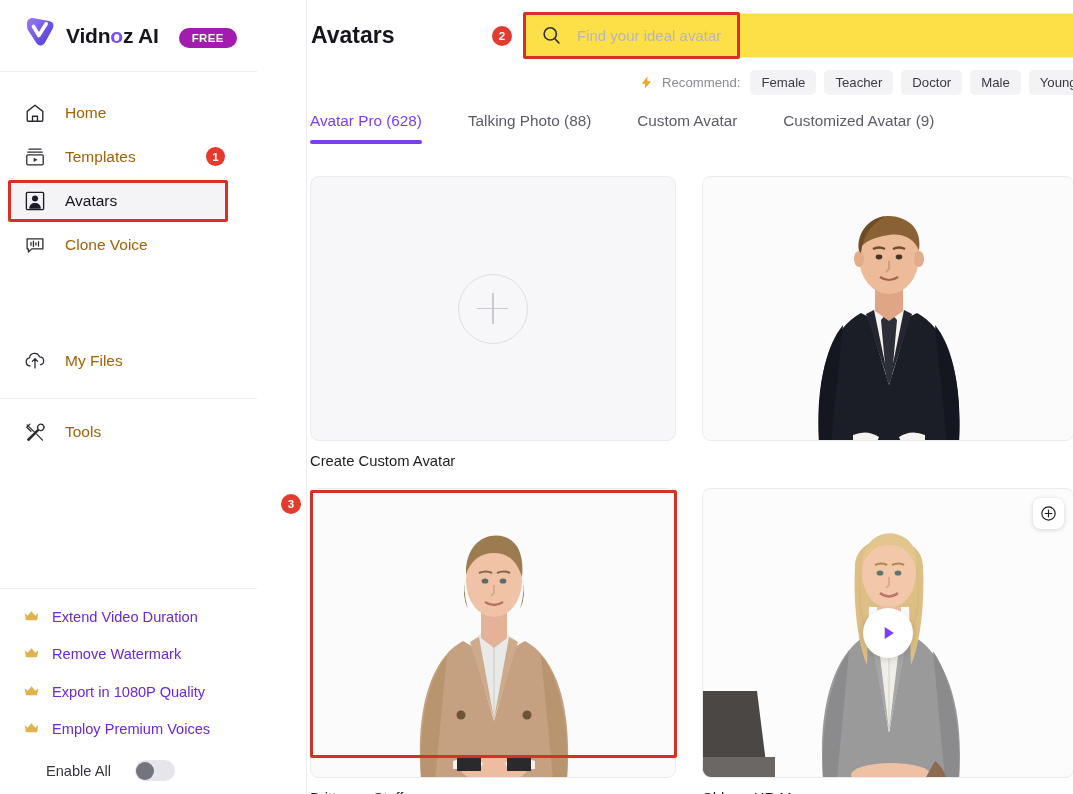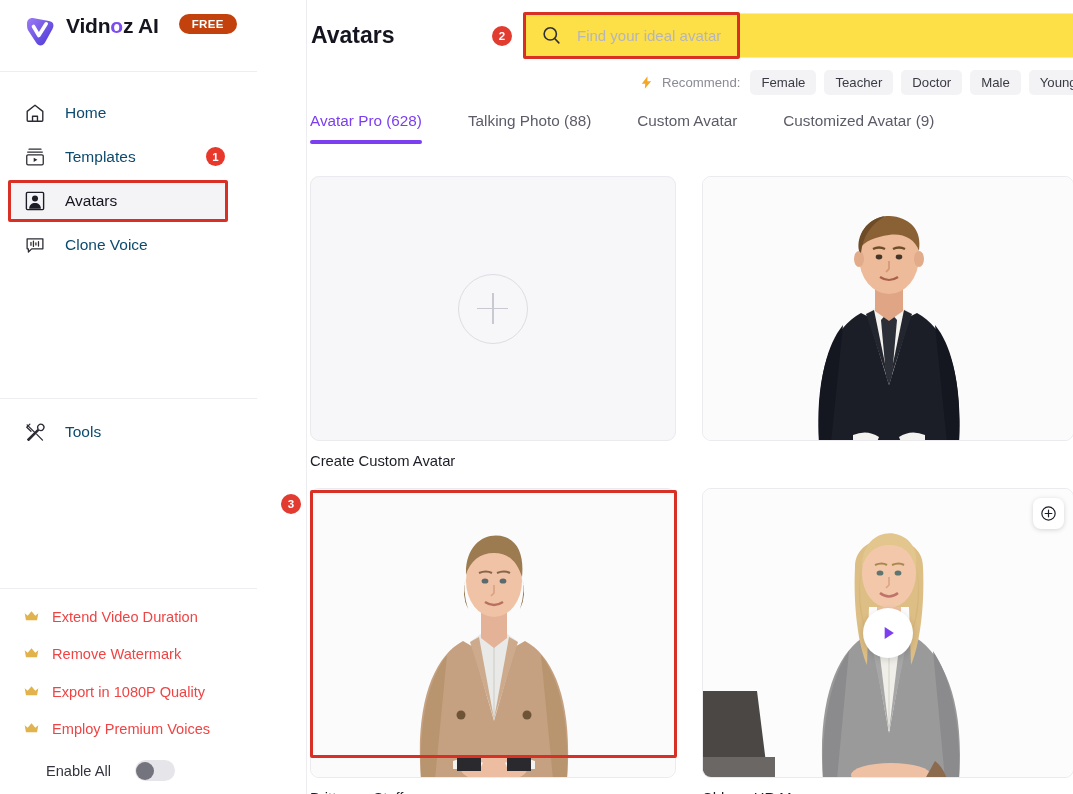--- a/index.html
+++ b/index.html
@@ -15,62 +15,62 @@
   
   #sidebar {
     position: absolute; left: 0; top: 0;
     width: 307px; height: 794px;
     background: #ffffff;
     border-right: 1px solid #ececf1;
     box-sizing: border-box;
   }
   .brand {
     position: absolute; left: 22px; top: 14px;
-    display: flex; align-items: flex-start; gap: 10px;
+    display: flex; align-items: flex-end; gap: 10px;
   }
   .brand-mark { width: 34px; height: 34px; flex: 0 0 34px; }
   .brand-text {
     font-size: 21px; font-weight: 700; color: #15151f;
     letter-spacing: -0.2px; white-space: nowrap;
   }
   .brand-text .o { color: #7b4df0; }
   .brand-badge {
     margin-left: 10px;
-    background: #c2410c; color: #ffffff;
+    background: #a21caf; color: #ffffff;
     font-size: 11.5px; font-weight: 700;
     padding: 4px 13px; border-radius: 11px;
     letter-spacing: .3px;
   }
   .side-divider {
     position: absolute; left: 0; width: 257px; height: 1px;
     background: #eeeef2;
   }
   .nav-item {
     position: absolute; left: 10px; width: 216px; height: 40px;
     display: flex; align-items: center; gap: 19px;
     padding-left: 14px; box-sizing: border-box;
     border-radius: 8px; cursor: pointer;
   }
   .nav-item.active { background: #f4f4f6; }
   .nav-ico { width: 22px; height: 22px; flex: 0 0 22px; display:block; }
-  .nav-label { font-size: 15.5px; color: #0c4a6e; white-space: nowrap; }
+  .nav-label { font-size: 15.5px; color: #a16207; white-space: nowrap; }
   .nav-item.active .nav-label { color: #15151f; font-weight: 500; }
   .nav-badge {
     position: absolute; width: 19px; height: 19px;
     border-radius: 50%; background: #e8372b; color:#fff;
     font-size: 11.5px; font-weight: 600;
     display:flex; align-items:center; justify-content:center;
   }
   
   .perk {
     position: absolute; left: 23px;
     display: flex; align-items: center; gap: 12px;
     white-space: nowrap;
   }
-  .perk-label { font-size: 14.6px; color: #ef4444; }
+  .perk-label { font-size: 14.6px; color: #6d28d9; }
   .crown { width: 17px; height: 17px; display:block; }
   .enable-row {
     position: absolute; left: 46px; top: 760px;
     display: flex; align-items: center; gap: 24px;
   }
   .enable-label { font-size: 14.6px; color: #34343e; }
   .switch {
     width: 40px; height: 21px; border-radius: 11px;
     background: #e6e6ea; position: relative; cursor: pointer;
   }
@@ -261,20 +261,29 @@
       <span class="nav-ico">
         <svg viewBox="0 0 24 24" width="22" height="22" fill="none" stroke="#2b2b34" stroke-width="1.4" stroke-linecap="round" stroke-linejoin="round">
           <path d="M3.4 5.2 h17.2 v11 H8.4 l-3.6 3.4 v-3.4 H3.4 Z"></path>
           <path d="M7.6 9.1 v3.3 M10.3 7.9 v5.6 M13 9.6 v2.3 M15.8 8.4 v4.7"></path>
         </svg>
       </span>
       <span class="nav-label">Clone Voice</span>
     </div>
 
 
+    <div class="nav-item" style="top:341px">
+      <span class="nav-ico">
+        <svg viewBox="0 0 24 24" width="22" height="22" fill="none" stroke="#2b2b34" stroke-width="1.4" stroke-linecap="round" stroke-linejoin="round">
+          <path d="M6.6 17.4 a4.5 4.5 0 0 1 -0.6 -8.9 a5.6 5.6 0 0 1 10.9 -1 a4.3 4.3 0 0 1 1.1 8.5"></path>
+          <path d="M12 19.6 V9.6 M9.1 12.4 L12 9.4 l2.9 3"></path>
+        </svg>
+      </span>
+      <span class="nav-label">My Files</span>
+    </div>
 
     <div class="nav-item" style="top:412px">
       <span class="nav-ico">
         <svg viewBox="0 0 24 24" width="22" height="22" fill="none" stroke="#2b2b34" stroke-width="1.4" stroke-linecap="round" stroke-linejoin="round">
           <path d="M3.4 4.2 L13 13.8 M6.4 3.4 L3 6.8 l4.6 4.4"></path>
           <path d="M20.4 4 a3.6 3.6 0 0 0 -5 4.9 L4 20.2 l1 1 L16.3 9.9 A3.6 3.6 0 0 0 20.4 4 Z"></path>
           <path d="M14 14.6 l6.2 6.3"></path>
         </svg>
       </span>
       <span class="nav-label">Tools</span>

